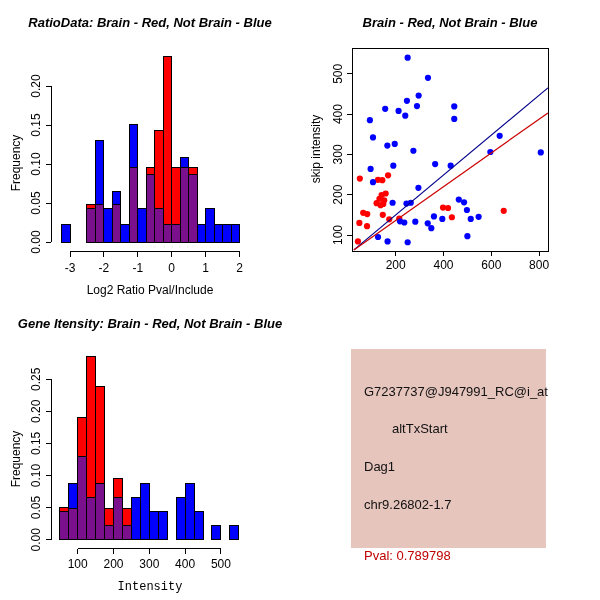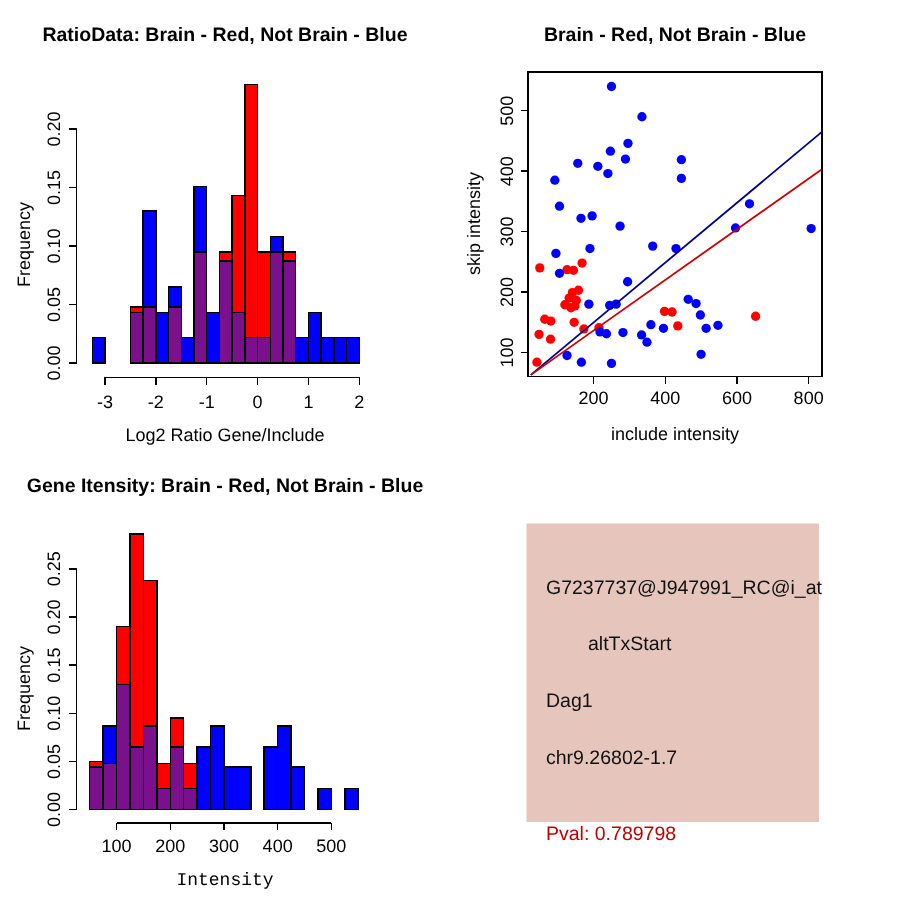--- a/index.html
+++ b/index.html
@@ -1,19 +1,19 @@
 <!DOCTYPE html>
 <html><head>
 <meta charset="utf-8">
 <style>
   html,body{margin:0;padding:0;background:#ffffff;width:600px;height:600px;
     font-family:"Liberation Sans",sans-serif;}
   .canvas{position:relative;width:600px;height:600px;background:#ffffff;overflow:hidden;}
   #charts{position:absolute;left:0;top:0;}
-  .chart-title{position:absolute;text-align:center;font-weight:bold;font-size:13px;color:#000;}
+  .chart-title{position:absolute;text-align:center;font-weight:bold;font-size:13px;color:#000;font-style:italic;}
   .t-tl{left:0;top:15px;width:300px;}
   .t-tr{left:300px;top:15px;width:300px;}
   .t-bl{left:0;top:316px;width:300px;text-align:center;}
   .axis-label{position:absolute;font-size:12px;color:#000;}
   .xl-tl{left:0;top:283px;width:300px;text-align:center;}
   .xl-tr{left:300px;top:282px;width:300px;text-align:center;}
   .xl-bl{left:0;top:580px;width:300px;text-align:center;font-family:Liberation Mono, monospace;}
   .ylab{transform:rotate(-90deg);text-align:center;width:120px;}
   .yl-tl{left:-44px;top:156px;}
   .yl-tr{left:256px;top:142px;}
@@ -216,24 +216,23 @@
       <line x1="46" y1="411.30000000000007" x2="51" y2="411.30000000000007" stroke="#000" stroke-width="1" shape-rendering="crispEdges"></line>
       <text x="40" y="411.30000000000007" font-size="12px" fill="#000" text-anchor="middle" transform="rotate(-90 40 411.30000000000007)">0.20</text>
       <line x1="46" y1="379.20000000000005" x2="51" y2="379.20000000000005" stroke="#000" stroke-width="1" shape-rendering="crispEdges"></line>
       <text x="40" y="379.20000000000005" font-size="12px" fill="#000" text-anchor="middle" transform="rotate(-90 40 379.20000000000005)">0.25</text>
     </svg>
 
   <div class="chart-title t-tl">RatioData: Brain - Red, Not Brain - Blue</div>
   <div class="chart-title t-tr">Brain - Red, Not Brain - Blue</div>
   <div class="chart-title t-bl">Gene Itensity: Brain - Red, Not Brain - Blue</div>
 
-  <div class="axis-label xl-tl">Log2 Ratio Gene/Include</div>
+  <div class="axis-label xl-tl">Log2 Ratio Pval/Include</div>
   <div class="axis-label ylab yl-tl">Frequency</div>
 
-  <div class="axis-label xl-tr">include intensity</div>
   <div class="axis-label ylab yl-tr">skip intensity</div>
 
   <div class="axis-label xl-bl">Intensity</div>
   <div class="axis-label ylab yl-bl">Frequency</div>
 
   <div class="info-panel" style="background: rgb(230, 197, 189);">
     <div class="info-line il-1">G7237737@J947991_RC@i_at</div>
     <div class="info-line il-2">altTxStart</div>
     <div class="info-line il-3">Dag1</div>
     <div class="info-line il-4">chr9.26802-1.7</div>

